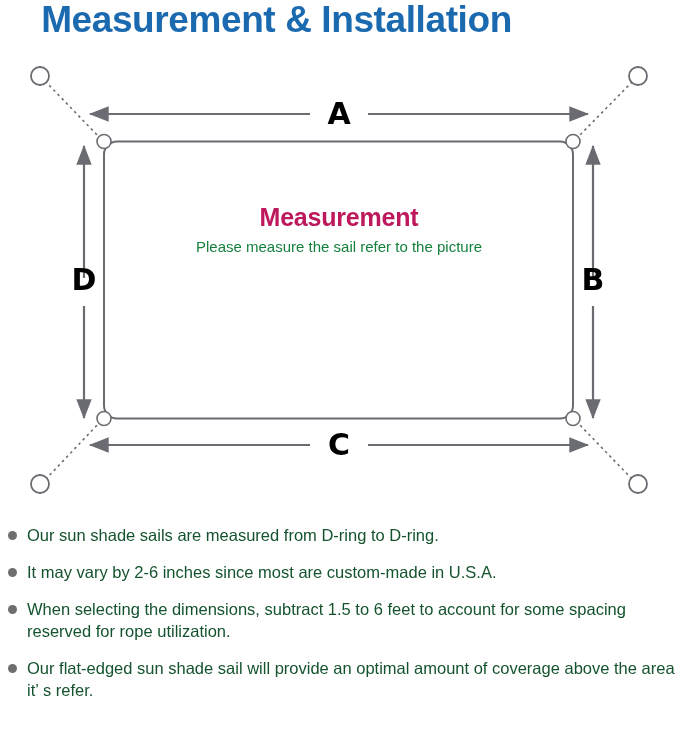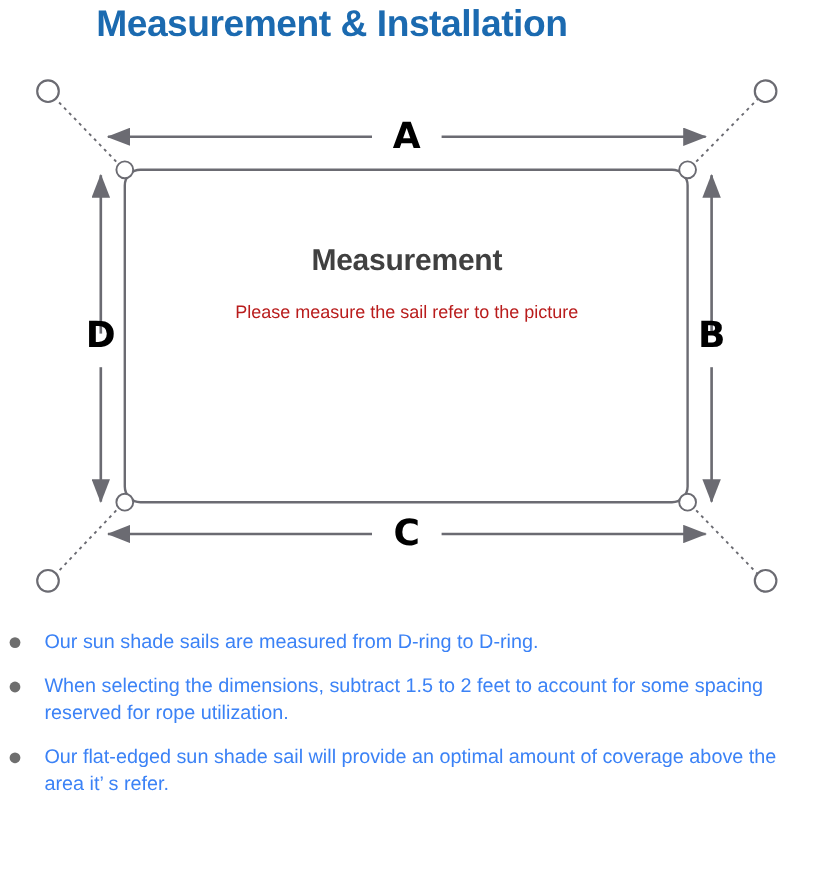--- a/index.html
+++ b/index.html
@@ -16,21 +16,21 @@
     -webkit-font-smoothing: antialiased;
   }
 
   
   #page-title {
     position: absolute;
     left: 0;
     top: 0;
     width: 553px;
     text-align: center;
-    font-size: 31px;
+    font-size: 37px;
     font-weight: bold;
     color: #1b6ab0;
     letter-spacing: -0.4px;
     line-height: 40px;
     white-space: nowrap;
   }
 
   
   #diagram {
     position: absolute;
@@ -62,45 +62,45 @@
   #sail-text-block {
     position: absolute;
     left: 104px;
     top: 160px;
     width: 470px;
     text-align: center;
   }
   #sail-heading {
     font-size: 25px;
     font-weight: bold;
-    color: #404040;
+    color: #be185d;
     line-height: 30px;
     letter-spacing: -0.2px;
   }
   #sail-subheading {
-    margin-top: 19px;
+    margin-top: 5px;
     font-size: 15px;
-    color: #b91c1c;
+    color: #15803d;
     line-height: 20px;
   }
 
   
   #notes-list {
     position: absolute;
     left: 0;
     top: 524px;
     width: 679px;
   }
   .note-item {
     position: relative;
-    padding-left: 37px;
+    padding-left: 27px;
     margin-bottom: 15px;
     font-size: 16.5px;
     line-height: 22px;
-    color: #3b82f6;
+    color: #14532d;
   }
   .note-bullet {
     position: absolute;
     left: 8px;
     top: 7px;
     width: 9px;
     height: 9px;
     border-radius: 50%;
     background: #6e6e6e;
   }
@@ -165,19 +165,23 @@
   </div>
 </div>
 
 <div id="notes-list">
   <div class="note-item">
     <span class="note-bullet"></span>
     <span class="note-text">Our sun shade sails are measured from D-ring to D-ring.</span>
   </div>
   <div class="note-item">
     <span class="note-bullet"></span>
-    <span class="note-text">When selecting the dimensions, subtract 1.5 to 2 feet to account for some spacing reserved for rope utilization.</span>
+    <span class="note-text">It may vary by 2-6 inches since most are custom-made in U.S.A.</span>
+  </div>
+  <div class="note-item">
+    <span class="note-bullet"></span>
+    <span class="note-text">When selecting the dimensions, subtract 1.5 to 6 feet to account for some spacing reserved for rope utilization.</span>
   </div>
   <div class="note-item">
     <span class="note-bullet"></span>
     <span class="note-text">Our flat-edged sun shade sail will provide an optimal amount of coverage above the area it’ s refer.</span>
   </div>
 </div>
 
 </body></html>

